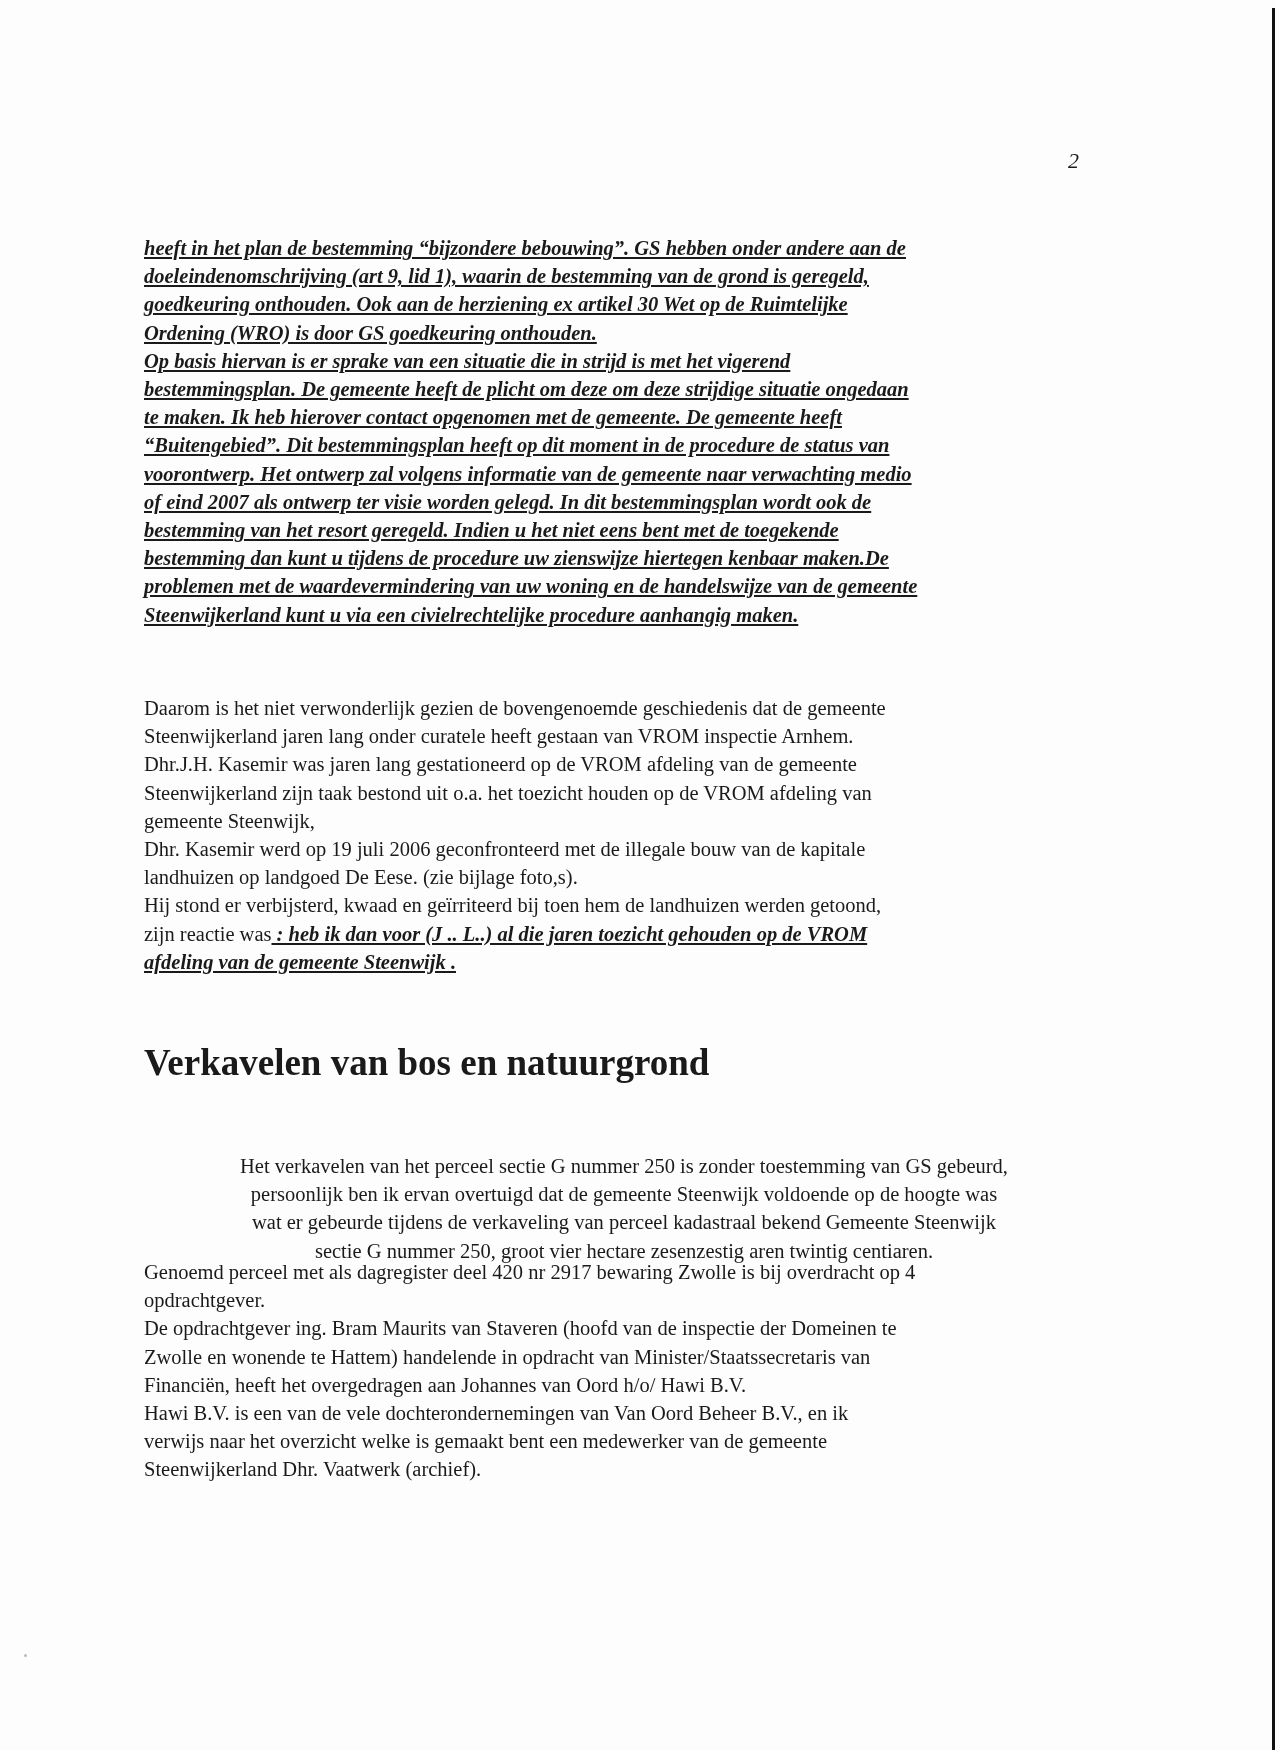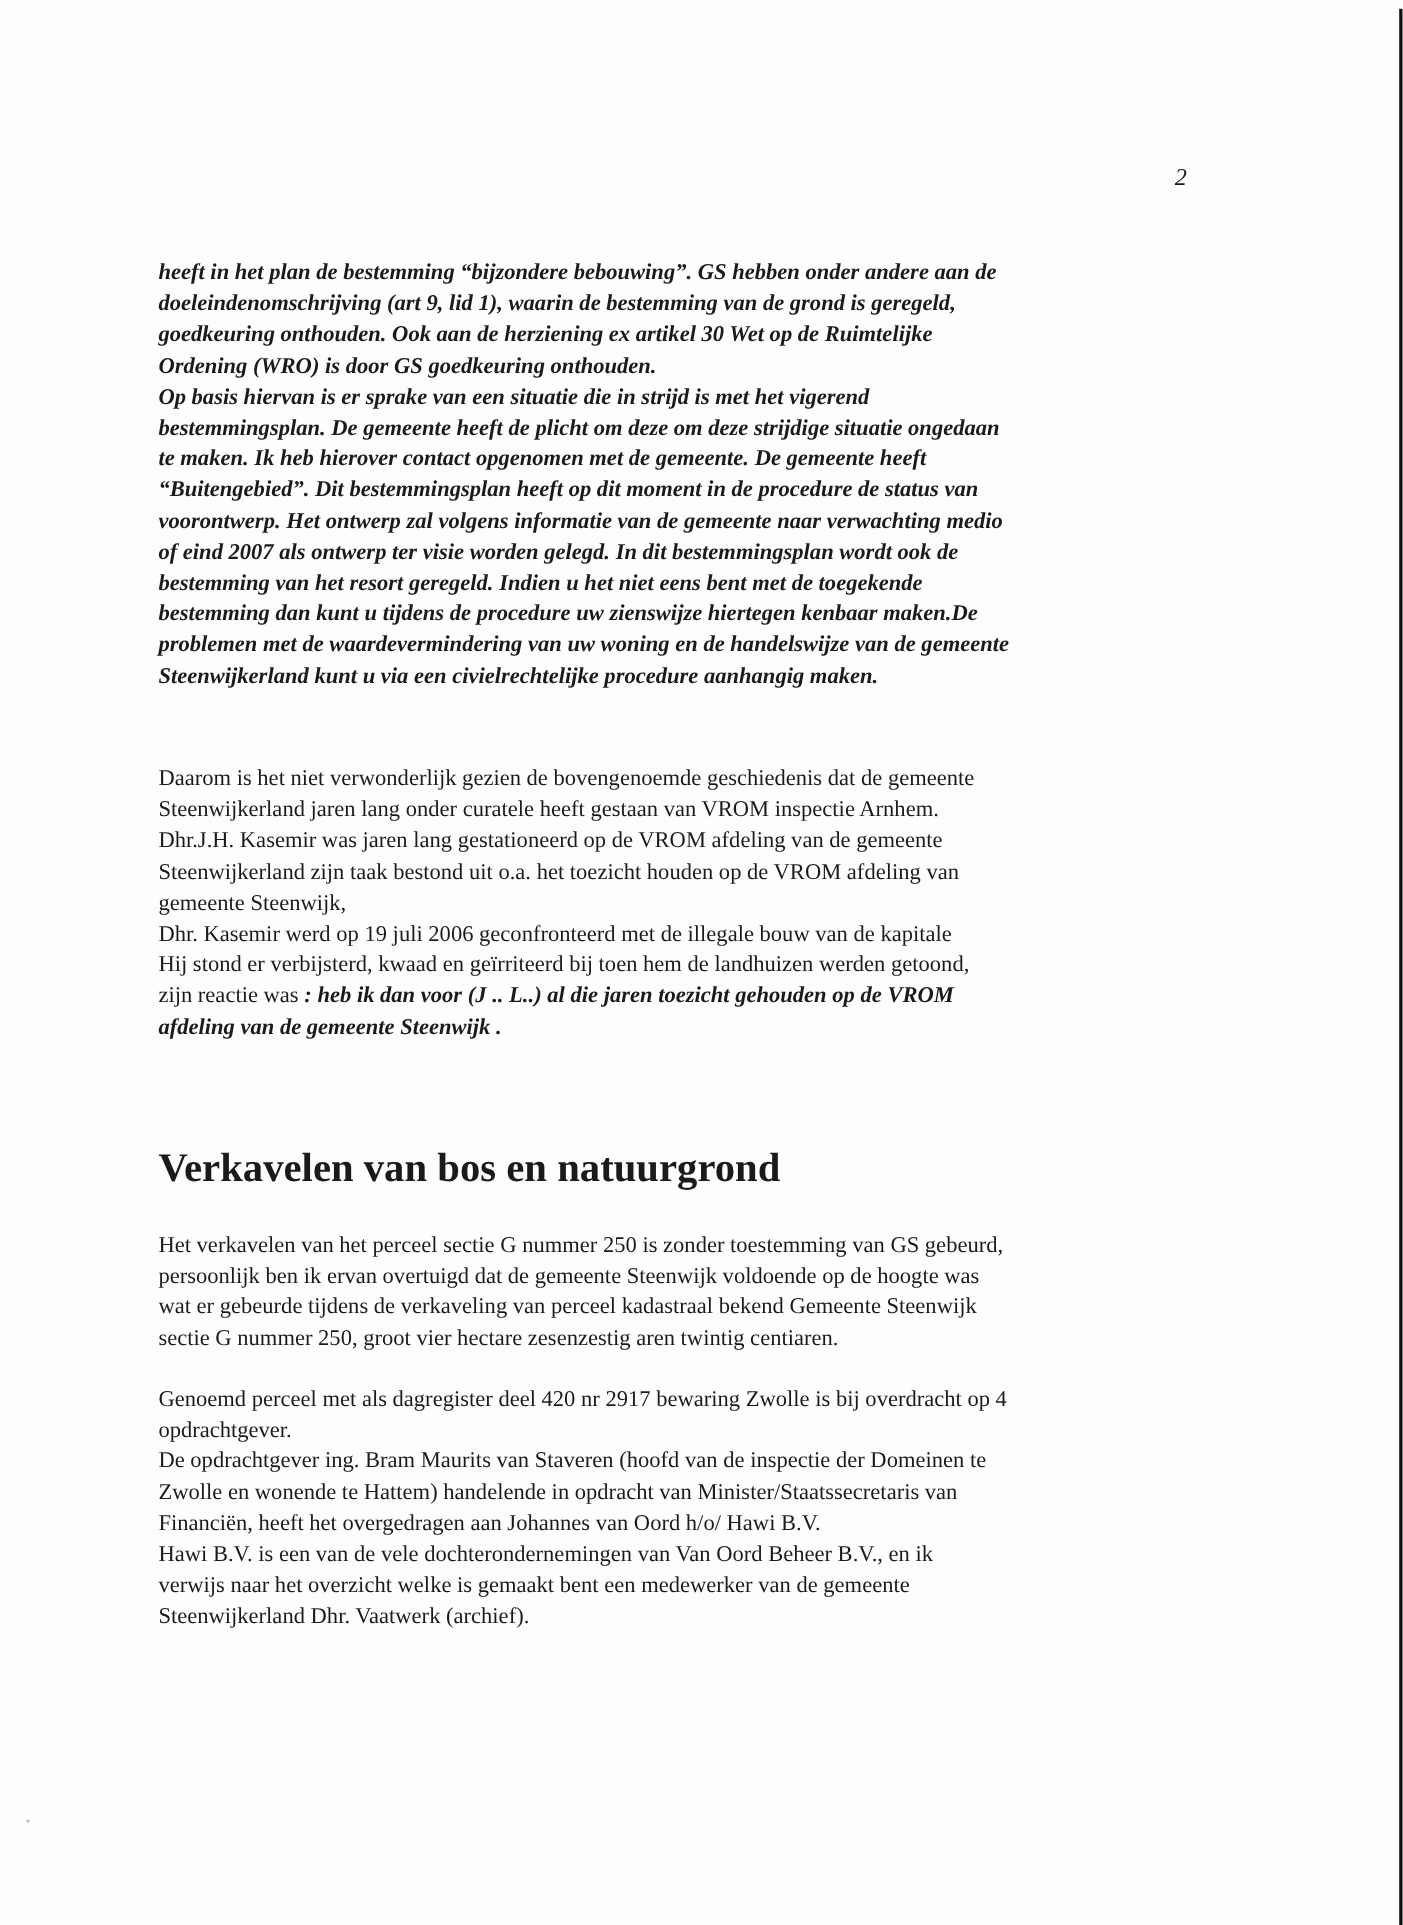--- a/index.html
+++ b/index.html
@@ -25,32 +25,32 @@
       font-style: italic;
     }
     .block {
       position: absolute;
       left: 144px;
       width: 960px;
       font-size: 20.5px;
       line-height: 28.2px;
     }
     .block p { margin: 0; white-space: nowrap; }
-    .bi { font-weight: bold; font-style: italic; }
+    .bi { font-weight: bold; font-style: italic; text-decoration: underline; }
     #b1 { top: 234px; }
     #b2 { top: 694px; }
     #heading {
       position: absolute;
       left: 144px; top: 1041px;
       font-size: 37px;
       font-weight: bold;
       margin: 0;
       white-space: nowrap;
     }
-    #b3 { top: 1118px; }
+    #b3 { top: 1152px; text-align: center; }
     #b4 { top: 1258px; font-family: Liberation Serif, serif; }
     .speck {
       position: absolute;
       left: 24px; top: 1654px;
       width: 3px; height: 3px;
       background: #bbb;
       border-radius: 50%;
     }
   </style>
 </head>
@@ -78,20 +78,21 @@
   <p>Steenwijkerland kunt u via een civielrechtelijke procedure aanhangig maken.</p>
 </div>
 
 <div class="block" id="b2">
   <p>Daarom is het niet verwonderlijk gezien de bovengenoemde geschiedenis dat de gemeente</p>
   <p>Steenwijkerland jaren lang onder curatele heeft gestaan van VROM inspectie Arnhem.</p>
   <p>Dhr.J.H. Kasemir was jaren lang gestationeerd  op de VROM afdeling van de gemeente</p>
   <p>Steenwijkerland  zijn taak bestond uit o.a. het toezicht houden op de VROM afdeling van</p>
   <p>gemeente Steenwijk,</p>
   <p>Dhr. Kasemir werd op 19 juli 2006 geconfronteerd met de illegale bouw van de kapitale</p>
+  <p>landhuizen op landgoed De Eese. (zie bijlage foto,s).</p>
   <p>Hij stond er verbijsterd, kwaad en geïrriteerd bij toen hem de landhuizen werden getoond,</p>
   <p><span>zijn reactie was</span><span class="bi"> : heb ik dan voor (J .. L..)  al die jaren toezicht  gehouden op de VROM</span></p>
   <p class="bi">afdeling  van de gemeente Steenwijk .</p>
 </div>
 
 <h2 id="heading">Verkavelen van bos en natuurgrond</h2>
 
 <div class="block" id="b3">
   <p>Het verkavelen van het perceel sectie G nummer 250 is zonder toestemming van GS gebeurd,</p>
   <p>persoonlijk ben ik ervan overtuigd dat de gemeente Steenwijk voldoende op de hoogte was</p>

